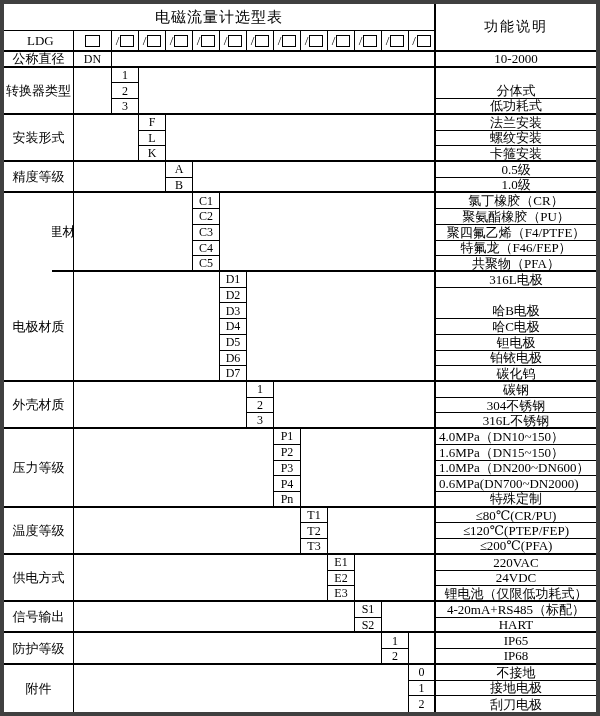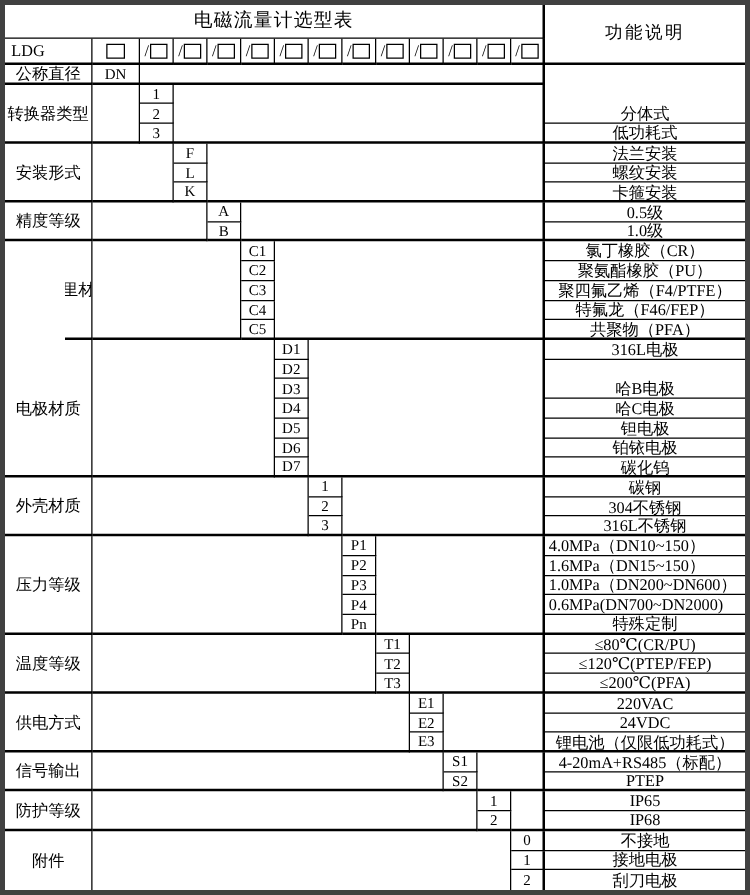--- a/index.html
+++ b/index.html
@@ -12,21 +12,21 @@
   .cell{box-sizing:border-box;border-right:1px solid #000;border-bottom:1px solid #000;
         display:flex;align-items:center;justify-content:center;
         font-size:13px;line-height:1;white-space:nowrap;overflow:hidden;}
   .cell.r2{border-right-width:2px;}
   .cell.b2{border-bottom-width:2px;}
   .cell.no-r{border-right:none;}
   .cell.no-b{border-bottom:none;}
   .cell.left{justify-content:flex-start;padding-left:3px;}
   .title{font-size:15px;letter-spacing:1px;}
   .fn{font-size:14px;letter-spacing:2px;}
-  .ldg{justify-content:flex-start;padding-left:5px;font-size:13px;}
+  .ldg{justify-content:flex-start;padding-left:23px;font-size:13px;}
   .code{font-size:12px;}
   .label{font-size:13px;}
   .desc{font-size:13px;}
   .box{display:inline-block;width:13px;height:10px;border:1px solid #000;background:#fff;}
   .slot{font-size:13px;}
   .slot .box{width:12px;margin-left:1px;}
 </style>
 </head>
 <body>
 
@@ -82,20 +82,21 @@
       <div class="cell slot b2" style="grid-area: 2 / 13 / 3 / 14;">
         <span>/</span>
         <span class="box"></span>
       </div>
       <div class="cell slot b2 r2" style="grid-area: 2 / 14 / 3 / 15;">
         <span>/</span>
         <span class="box"></span>
       </div>
       <div class="cell label b2" style="grid-area: 3 / 1 / 4 / 2;">公称直径</div>
       <div class="cell code b2" style="grid-area: 3 / 2 / 4 / 3;">DN</div>
+      <div class="cell desc b2 no-r" style="grid-area: 3 / 15 / 4 / 16;">10-2000</div>
       <div class="cell b2 r2" style="grid-area: 3 / 3 / 4 / 15;"></div>
       <div class="cell label b2" style="grid-area: 4 / 1 / 7 / 2;">转换器类型</div>
       <div class="cell b2" style="grid-area: 4 / 2 / 7 / 3;"></div>
       <div class="cell code" style="grid-area: 4 / 3 / 5 / 4;">1</div>
       <div class="cell code" style="grid-area: 5 / 3 / 6 / 4;">2</div>
       <div class="cell desc no-r" style="grid-area: 5 / 15 / 6 / 16;">分体式</div>
       <div class="cell code b2" style="grid-area: 6 / 3 / 7 / 4;">3</div>
       <div class="cell desc b2 no-r" style="grid-area: 6 / 15 / 7 / 16;">低功耗式</div>
       <div class="cell b2 r2" style="grid-area: 4 / 4 / 7 / 15;"></div>
       <div class="cell label b2" style="grid-area: 7 / 1 / 10 / 2;">安装形式</div>
@@ -181,21 +182,21 @@
       <div class="cell code" style="grid-area: 36 / 11 / 37 / 12;">E2</div>
       <div class="cell desc no-r" style="grid-area: 36 / 15 / 37 / 16;">24VDC</div>
       <div class="cell code b2" style="grid-area: 37 / 11 / 38 / 12;">E3</div>
       <div class="cell desc b2 no-r" style="grid-area: 37 / 15 / 38 / 16;">锂电池（仅限低功耗式）</div>
       <div class="cell b2 r2" style="grid-area: 35 / 12 / 38 / 15;"></div>
       <div class="cell label b2" style="grid-area: 38 / 1 / 40 / 2;">信号输出</div>
       <div class="cell b2" style="grid-area: 38 / 2 / 40 / 12;"></div>
       <div class="cell code" style="grid-area: 38 / 12 / 39 / 13;">S1</div>
       <div class="cell desc no-r" style="grid-area: 38 / 15 / 39 / 16;">4-20mA+RS485（标配）</div>
       <div class="cell code b2" style="grid-area: 39 / 12 / 40 / 13;">S2</div>
-      <div class="cell desc b2 no-r" style="grid-area: 39 / 15 / 40 / 16;">PTEP</div>
+      <div class="cell desc b2 no-r" style="grid-area: 39 / 15 / 40 / 16;">HART</div>
       <div class="cell b2 r2" style="grid-area: 38 / 13 / 40 / 15;"></div>
       <div class="cell label b2" style="grid-area: 40 / 1 / 42 / 2;">防护等级</div>
       <div class="cell b2" style="grid-area: 40 / 2 / 42 / 13;"></div>
       <div class="cell code" style="grid-area: 40 / 13 / 41 / 14;">1</div>
       <div class="cell desc no-r" style="grid-area: 40 / 15 / 41 / 16;">IP65</div>
       <div class="cell code b2" style="grid-area: 41 / 13 / 42 / 14;">2</div>
       <div class="cell desc b2 no-r" style="grid-area: 41 / 15 / 42 / 16;">IP68</div>
       <div class="cell b2 r2" style="grid-area: 40 / 14 / 42 / 15;"></div>
       <div class="cell label b2 no-b" style="grid-area: 42 / 1 / 45 / 2;">附件</div>
       <div class="cell b2 no-b" style="grid-area: 42 / 2 / 45 / 14;"></div>

